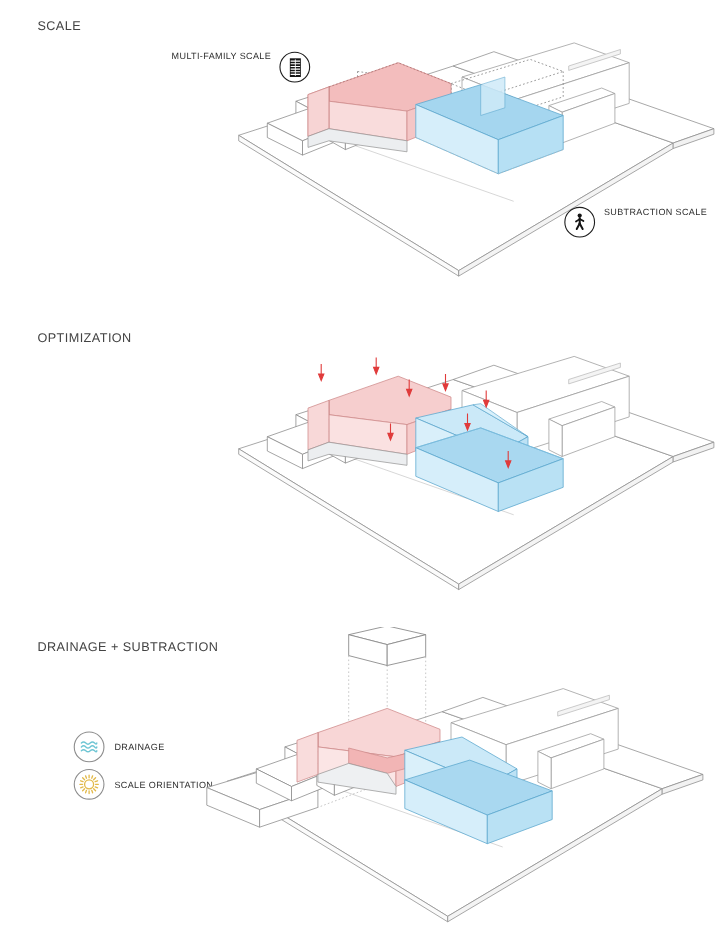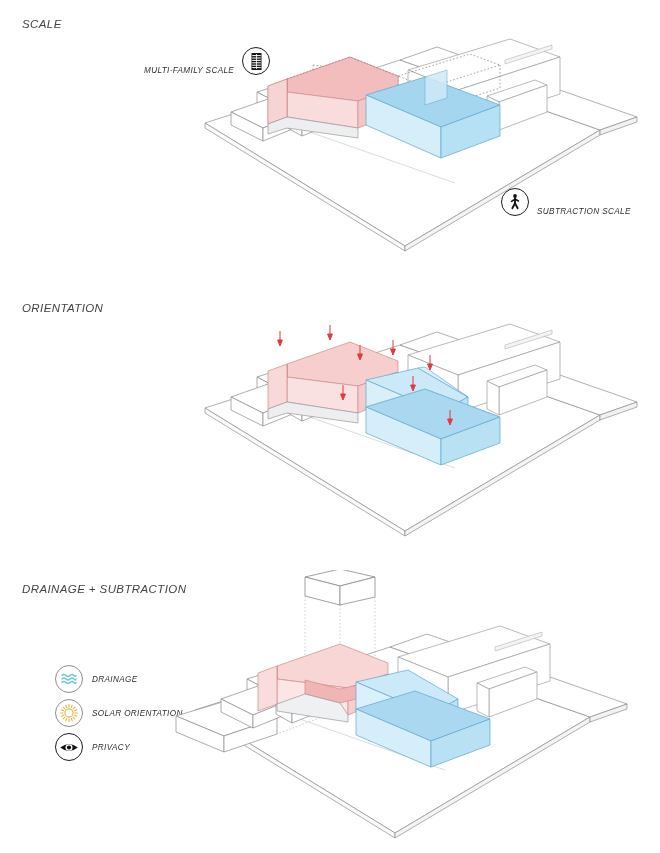--- a/index.html
+++ b/index.html
@@ -10,23 +10,22 @@
   body {
     width: 660px;
     height: 853px;
     font-family: "Liberation Sans", sans-serif;
     color: #3a3a3a;
     position: relative;
     overflow: hidden;
   }
   .panel {
     position: absolute;
-    left: 0;
+    left: 12px;
     width: 536px;
-    font-style: italic;
   }
   #panel-scale  { top: 0px;   height: 285px; }
   #panel-opt    { top: 285px; height: 285px; }
   #panel-addsub { top: 570px; height: 283px; }
 
   .section-title {
     position: absolute;
     font-size: 11.5px;
     letter-spacing: 0.4px;
     color: #ururu;
@@ -37,21 +36,21 @@
   #title-opt    { left: 22px; top: 17px; }
   #title-addsub { left: 22px; top: 13px; }
 
   .scene { position: absolute; left: 0; top: 0; width: 660px; height: 285px; }
   .scene svg { display: block; }
 
   
   .callout {
     position: absolute;
     display: flex;
-    align-items: flex-end;
+    align-items: flex-start;
     gap: 8px;
     white-space: nowrap;
   }
   .callout-label {
     font-size: 8.2px;
     letter-spacing: 0.35px;
     color: #2e2e2e;
   }
   .badge {
     width: 28px;
@@ -199,21 +198,21 @@
         <path d="M8 10.2 L5.3 15.2" stroke="#141414" stroke-width="1.8" stroke-linecap="round"></path>
         <path d="M8 10.2 L10.7 15.2" stroke="#141414" stroke-width="1.8" stroke-linecap="round"></path>
       </svg>
     </span>
     <span class="callout-label">SUBTRACTION SCALE</span>
   </div>
 </div>
 
 <div class="panel" id="panel-opt">
 
-  <div class="section-title" id="title-opt">ORIENTATION</div>
+  <div class="section-title" id="title-opt">OPTIMIZATION</div>
 
   <div class="scene">
     <svg width="660" height="285" viewBox="0 0 660 285" xmlns="http://www.w3.org/2000/svg">
 
       <g>
         <polygon points="205,123 400,60 600,130 405,246" fill="#ffffff" stroke="#8e8e8e" stroke-width="0.7"></polygon>
         <polygon points="205,123 205,128 405,251 405,246" fill="#fbfbfb" stroke="#8e8e8e" stroke-width="0.7"></polygon>
         <polygon points="405,246 405,251 600,135 600,130" fill="#f4f4f4" stroke="#8e8e8e" stroke-width="0.7"></polygon>
         <polygon points="400,60 437,47 637,117 600,130" fill="#ffffff" stroke="#8e8e8e" stroke-width="0.7"></polygon>
         <polygon points="600,130 637,117 637,122 600,135" fill="#f2f2f2" stroke="#8e8e8e" stroke-width="0.7"></polygon>
@@ -332,33 +331,23 @@
             <line x1="12.4" y1="15.5" x2="13.2" y2="17.7"></line>
             <line x1="2.3" y1="13.2" x2="4.5" y2="12.4"></line>
             <line x1="15.5" y1="7.6" x2="17.7" y2="6.8"></line>
             <line x1="2.3" y1="6.8" x2="4.5" y2="7.6"></line>
             <line x1="15.5" y1="12.4" x2="17.7" y2="13.2"></line>
             <line x1="6.8" y1="17.7" x2="7.6" y2="15.5"></line>
             <line x1="12.4" y1="4.5" x2="13.2" y2="2.3"></line>
           </g>
         </svg>
       </span>
-      <span class="callout-label">SOLAR ORIENTATION</span>
+      <span class="callout-label">SCALE ORIENTATION</span>
     </div>
 
-    <div class="legend-row">
-      <span class="badge">
-        <svg width="20" height="13" viewBox="0 0 20 13">
-          <path d="M1.2 6.5 Q10 -0.6 18.8 6.5 Q10 13.6 1.2 6.5 Z" fill="#111111"></path>
-          <ellipse cx="10" cy="6.5" rx="3.5" ry="3.3" fill="#ffffff"></ellipse>
-          <circle cx="10" cy="6.5" r="2.1" fill="#111111"></circle>
-        </svg>
-      </span>
-      <span class="callout-label">PRIVACY</span>
-    </div>
   </div>
 </div>
 
 <div class="panel" id="panel-addsub">
 
   <div class="section-title" id="title-addsub">DRAINAGE + SUBTRACTION</div>
 
   <div class="scene">
     <svg width="660" height="283" viewBox="0 0 660 283" xmlns="http://www.w3.org/2000/svg">
 

